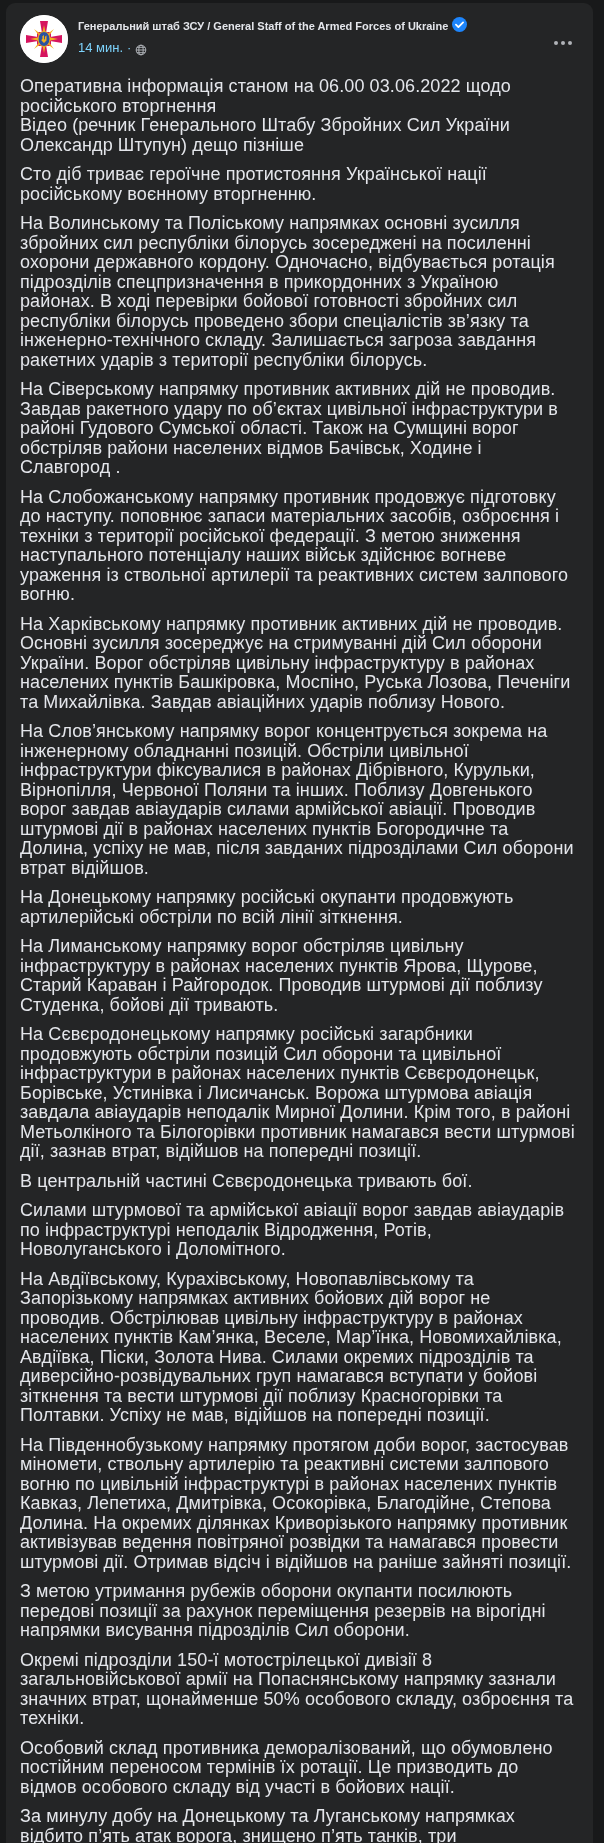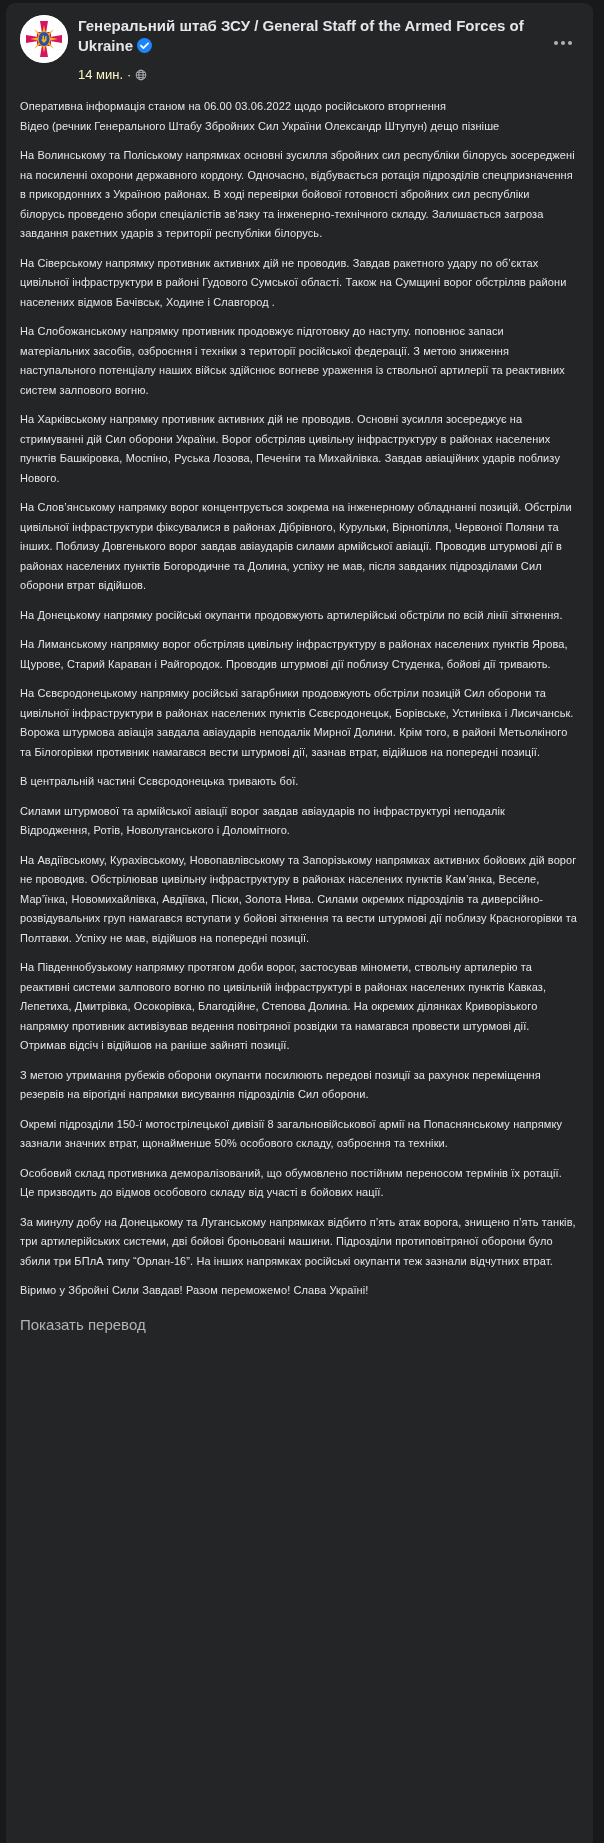--- a/index.html
+++ b/index.html
@@ -29,39 +29,39 @@
     width: 48px; height: 48px;
     border-radius: 50%;
     flex: 0 0 48px;
     background: #ffffff;
     overflow: hidden;
     cursor: pointer;
   }
   .header-texts { margin-left: 10px; padding-top: 1px; }
   .page-name {
     color: #e4e6eb;
-    font-size: 15px;
+    font-size: 11px;
     font-weight: 700;
     line-height: 20px;
     max-width: 470px;
     cursor: pointer;
   }
   .verified {
     display: inline-block;
     width: 15px; height: 15px;
     vertical-align: -2px;
     margin-left: 4px;
   }
   .post-meta {
-    margin-top: 11px;
-    color: #fef9c3;
+    margin-top: 4px;
+    color: #7dd3fc;
     font-size: 13px;
     line-height: 16px;
     display: flex;
-    align-items: center;
+    align-items: flex-end;
     gap: 4px;
   }
   .post-meta .time { cursor: pointer; }
   .globe { width: 12px; height: 12px; display: inline-block; }
   .menu-btn {
     position: absolute;
     right: -2px; top: 16px;
     width: 32px; height: 24px;
     display: flex;
     align-items: center;
@@ -71,21 +71,21 @@
     border-radius: 6px;
   }
   .menu-btn i {
     width: 4px; height: 4px;
     border-radius: 50%;
     background: #b0b3b8;
   }
   .post-body { margin-top: 14px; }
   .post-body p {
     color: #e4e6eb;
-    font-size: 11px;
+    font-size: 18px;
     line-height: 19.5px;
     margin-bottom: 10px;
     white-space: pre-line;
     letter-spacing: 0.1px;
   }
   .translate-link {
     display: inline-block;
     margin-top: 4px;
     color: #b0b3b8;
     font-size: 15px;
@@ -152,20 +152,21 @@
     <div class="menu-btn">
       <i></i>
         <i></i>
         <i></i>
     </div>
   </div>
 
   <div class="post-body">
       <p>Оперативна інформація станом на 06.00 03.06.2022 щодо російського вторгнення
 Відео (речник Генерального Штабу Збройних Сил України Олександр Штупун) дещо пізніше</p>
+      <p>Сто діб триває героїчне протистояння Української нації російському воєнному вторгненню.</p>
       <p>На Волинському та  Поліському напрямках основні зусилля збройних сил республіки білорусь зосереджені на посиленні охорони державного кордону. Одночасно, відбувається ротація підрозділів спецпризначення в прикордонних з Україною районах. В ході перевірки бойової готовності збройних сил республіки білорусь проведено збори спеціалістів зв’язку та інженерно-технічного складу. Залишається загроза завдання ракетних ударів з території республіки білорусь.</p>
       <p>На Сіверському напрямку противник активних дій не проводив. Завдав ракетного удару по об’єктах цивільної інфраструктури в районі Гудового Сумської області. Також на Сумщині ворог обстріляв райони населених відмов Бачівськ, Ходине і Славгород .</p>
       <p>На Слобожанському напрямку противник продовжує підготовку до наступу. поповнює запаси матеріальних засобів, озброєння і техніки з території російської федерації. З метою зниження наступального потенціалу наших військ здійснює вогневе ураження із ствольної артилерії та реактивних систем залпового вогню.</p>
       <p>На Харківському напрямку противник активних дій не проводив. Основні зусилля зосереджує на стримуванні дій Сил оборони України. Ворог обстріляв цивільну інфраструктуру в районах населених  пунктів Башкіровка, Моспіно, Руська Лозова, Печеніги та Михайлівка. Завдав авіаційних ударів поблизу Нового.</p>
       <p>На Слов’янському напрямку ворог концентрується зокрема на інженерному обладнанні позицій. Обстріли цивільної інфраструктури фіксувалися в районах Дібрівного, Курульки, Вірнопілля, Червоної Поляни та інших. Поблизу Довгенького ворог завдав авіаударів силами армійської авіації. Проводив штурмові дії в районах населених пунктів Богородичне та Долина, успіху не мав, після завданих підрозділами Сил оборони втрат відійшов.</p>
       <p>На Донецькому напрямку російські окупанти продовжують артилерійські обстріли по всій лінії зіткнення.</p>
       <p>На Лиманському напрямку ворог обстріляв цивільну інфраструктуру в районах населених пунктів Ярова, Щурове, Старий Караван і Райгородок. Проводив штурмові дії поблизу Студенка, бойові дії тривають.</p>
       <p>На Сєвєродонецькому напрямку російські загарбники продовжують обстріли позицій Сил оборони та цивільної інфраструктури  в районах населених пунктів Сєвєродонецьк, Борівське, Устинівка і Лисичанськ. Ворожа штурмова авіація завдала авіаударів неподалік Мирної Долини. Крім того, в районі Метьолкіного та Білогорівки противник намагався вести штурмові дії, зазнав втрат, відійшов на попередні позиції.</p>
       <p>В центральній частині Сєвєродонецька тривають бої.</p>
       <p>Силами штурмової та армійської авіації ворог завдав авіаударів по інфраструктурі неподалік Відродження, Ротів, Новолуганського і Доломітного.</p>

